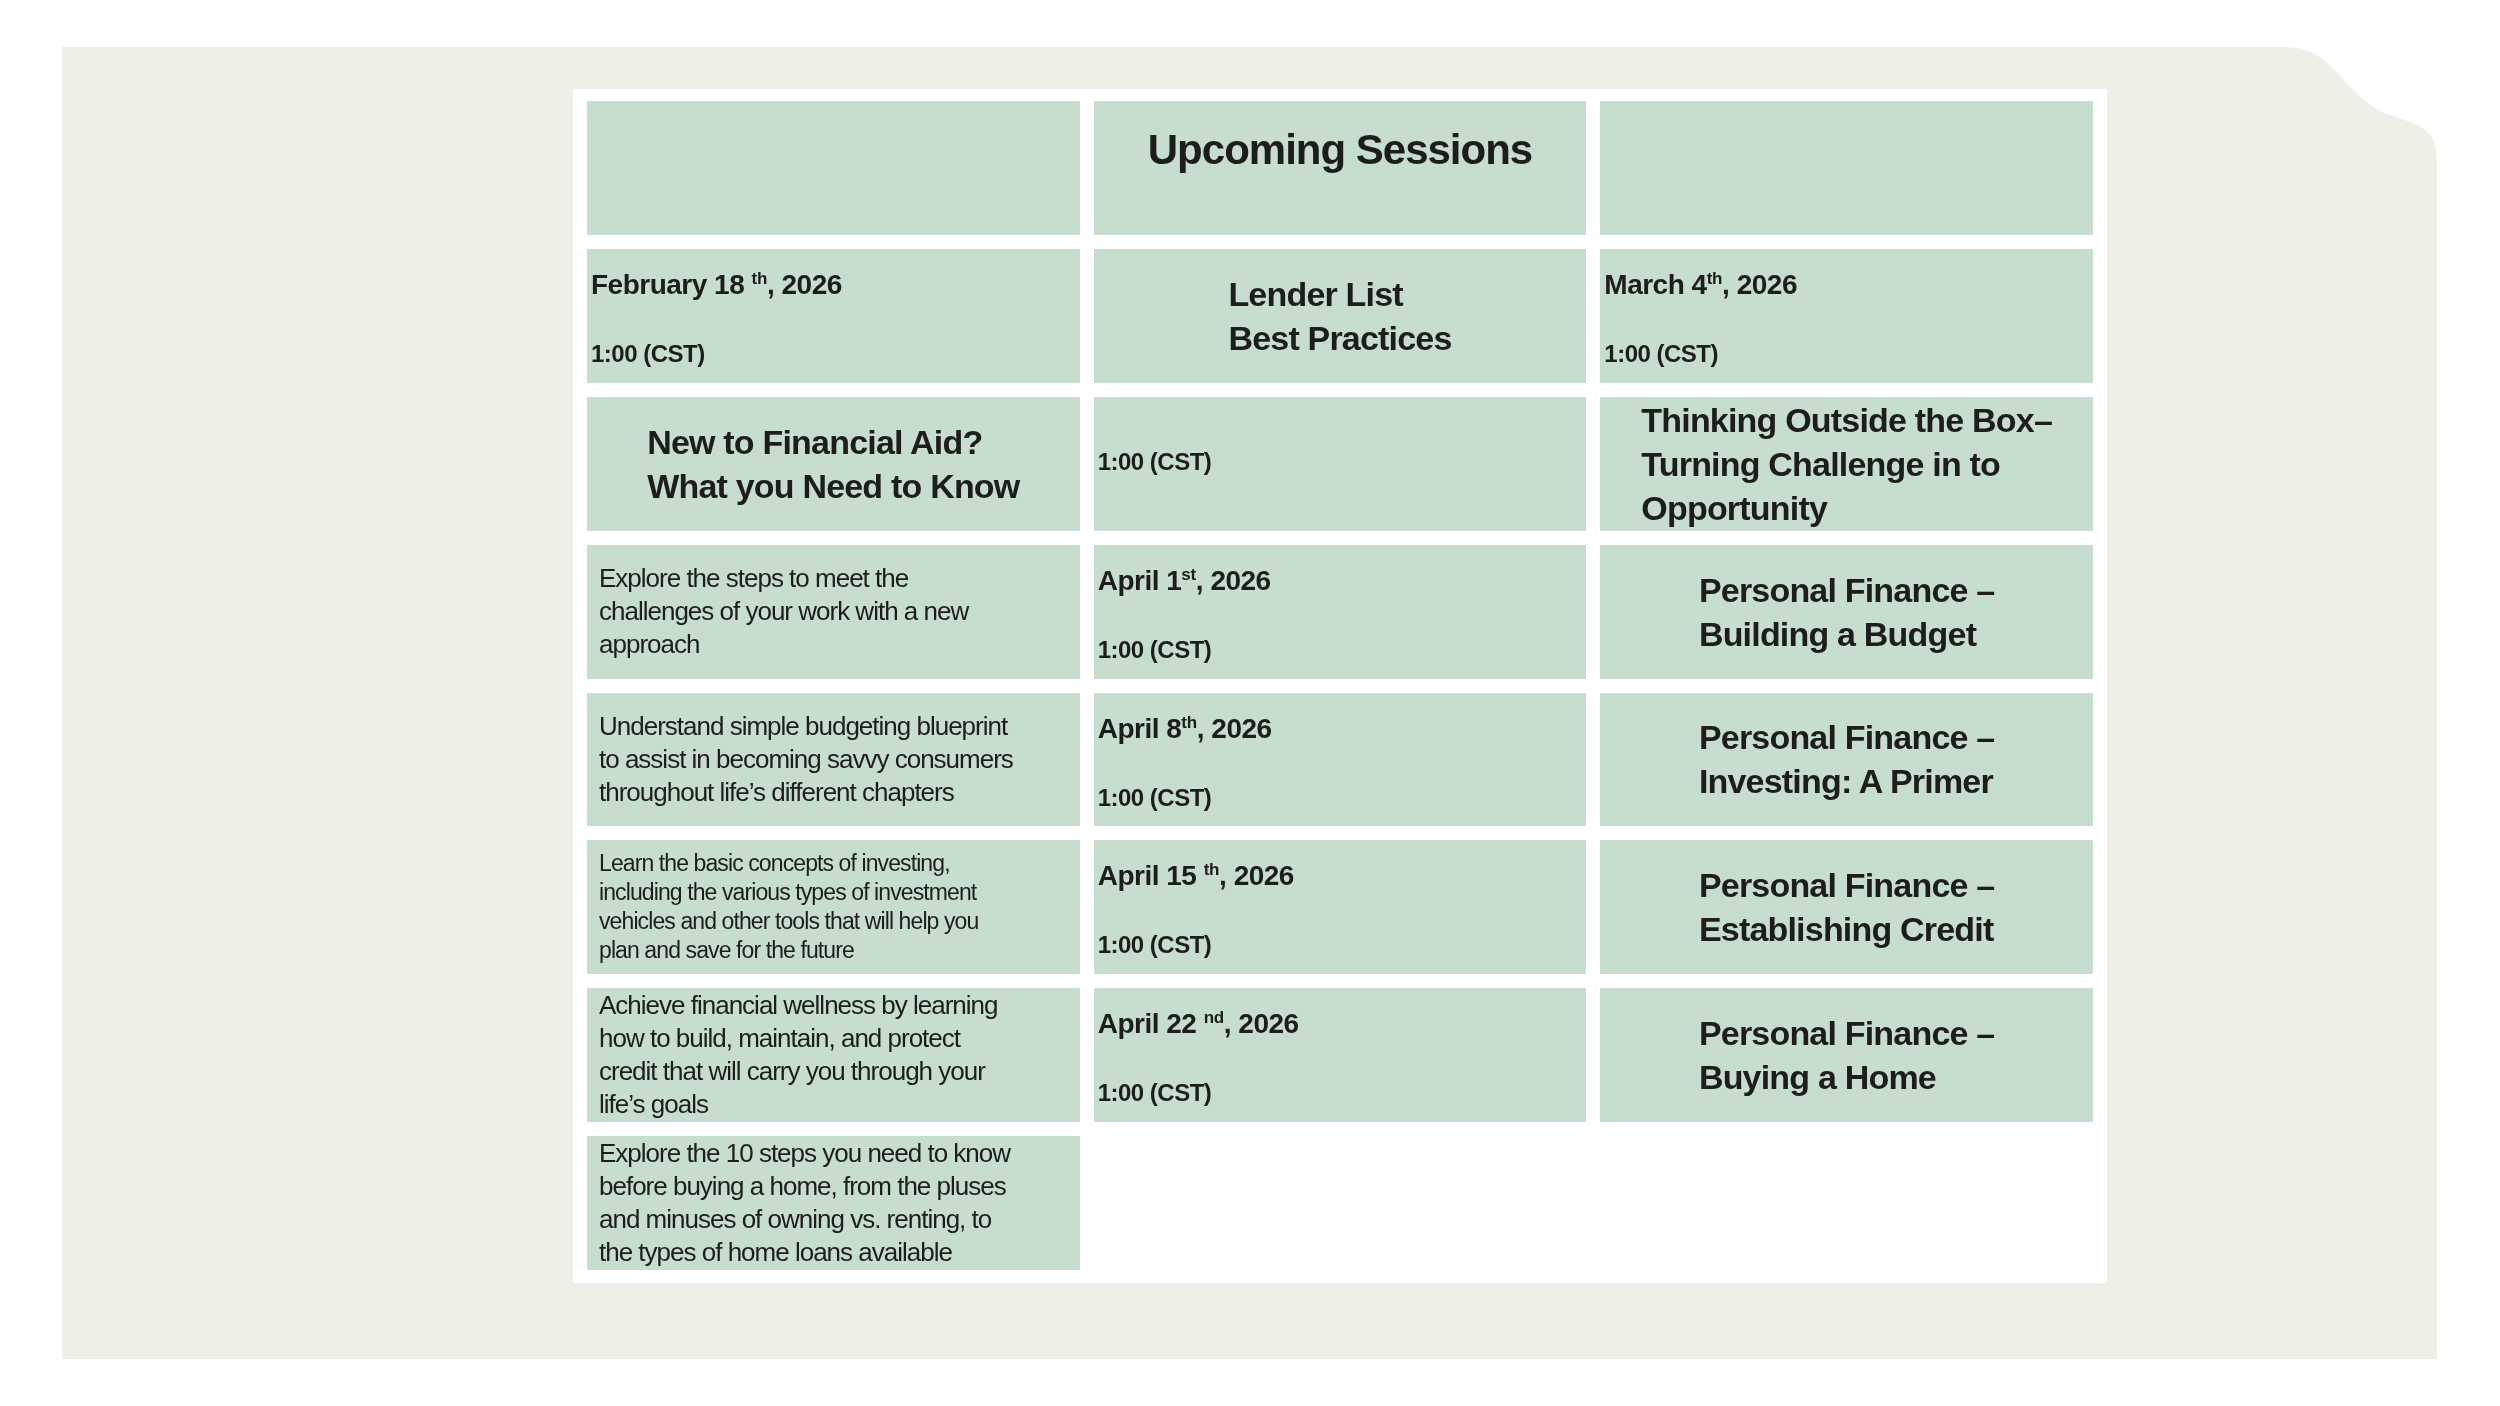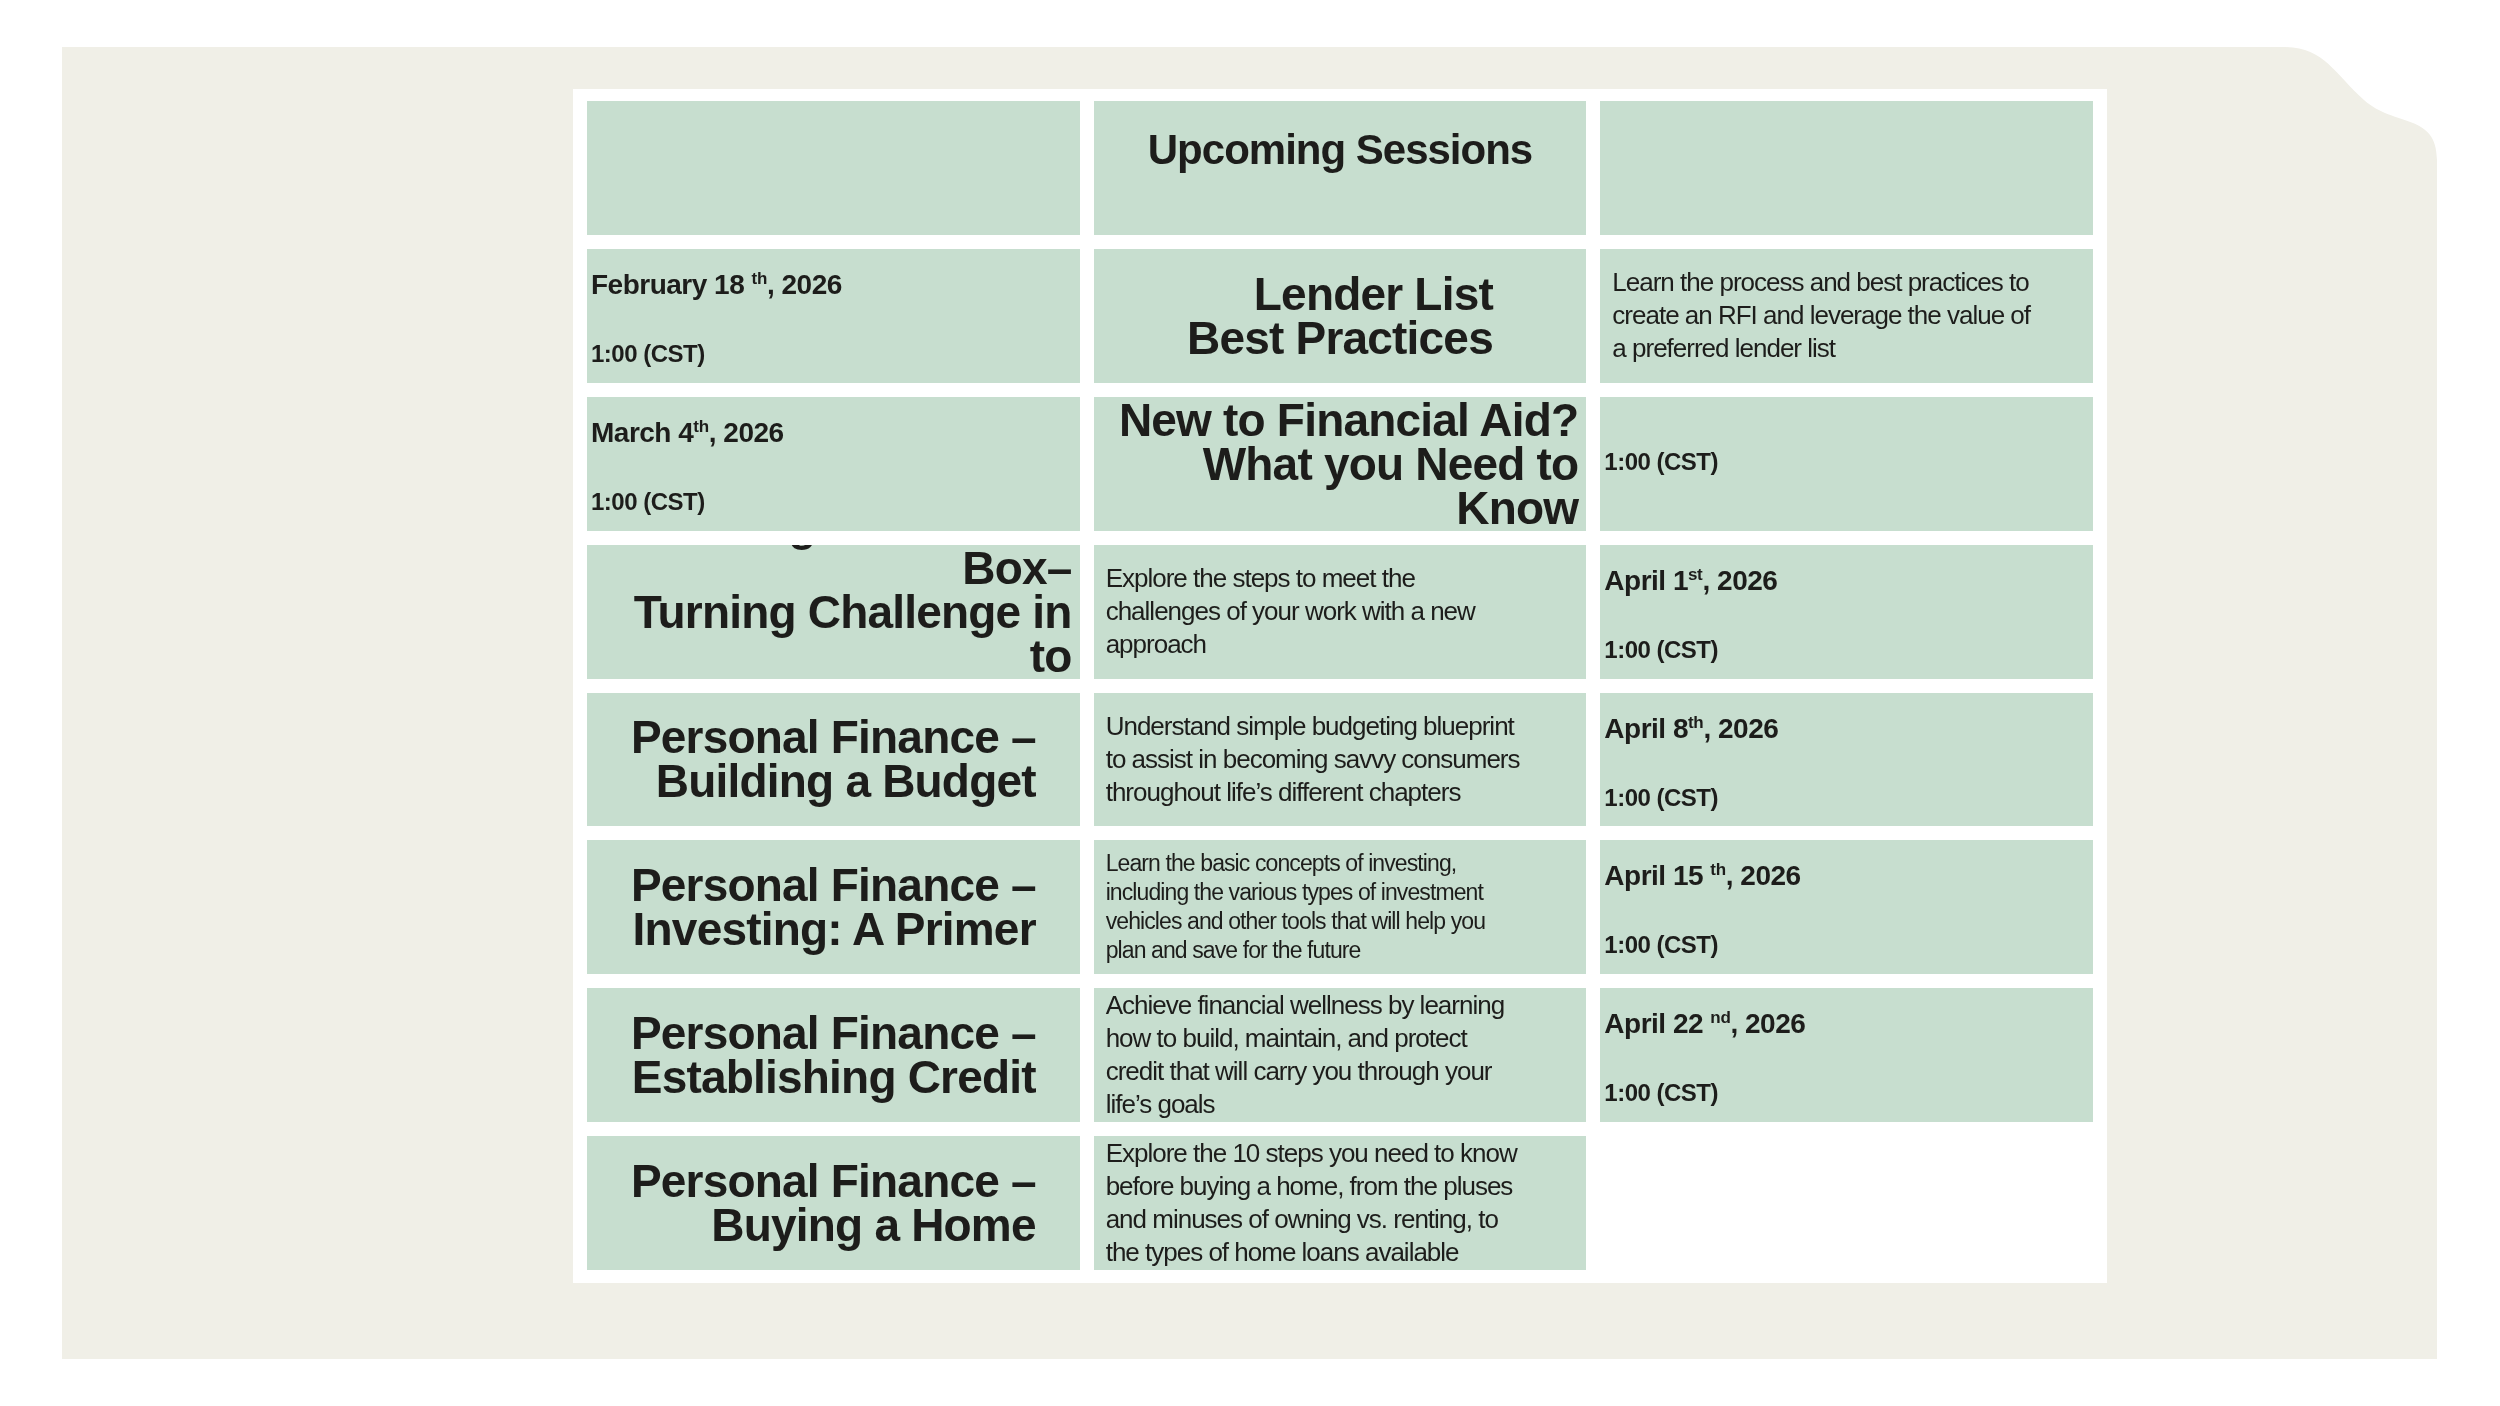--- a/index.html
+++ b/index.html
@@ -48,22 +48,22 @@
   .date-sup{
     font-size:17px;font-weight:700;
     position:relative;top:-10px;letter-spacing:-0.3px;
   }
   .time-line{
     font-size:24px;font-weight:700;letter-spacing:-0.5px;
     margin-top:33px;
   }
   .title-cell{
     display:flex;align-items:center;justify-content:center;
-    text-align:right;
-    font-size:46px;font-weight:700;letter-spacing:-0.8px;line-height:44px;
+    text-align:left;
+    font-size:34px;font-weight:700;letter-spacing:-0.8px;line-height:44px;
     white-space:pre-line;
     padding:0 8px;
   }
   .desc-cell{
     display:flex;align-items:center;
     font-size:26px;letter-spacing:-1px;line-height:33px;
     white-space:pre;
     padding-left:12px;
   }
   .desc-cell.desc--small{
@@ -81,23 +81,20 @@
     <span class="header-title">Upcoming Sessions</span>
   </div>
   <div class="cell"></div>
 
   <div class="cell date-cell">
     <div class="date-line"><span>February 18 </span><span class="date-sup">th</span><span>, 2026</span></div>
     <div class="time-line">1:00 (CST)</div>
   </div>
   <div class="cell title-cell">Lender List
 Best Practices</div>
-  <div class="cell desc-cell">Learn the process and best practices to
-create an RFI and leverage the value of
-a preferred lender list</div>
 
   <div class="cell date-cell">
     <div class="date-line"><span>March 4</span><span class="date-sup">th</span><span>, 2026</span></div>
     <div class="time-line">1:00 (CST)</div>
   </div>
   <div class="cell title-cell">New to Financial Aid?
 What you Need to Know</div>
 
   <div class="cell date-cell">
     <div class="time-line">1:00 (CST)</div>

